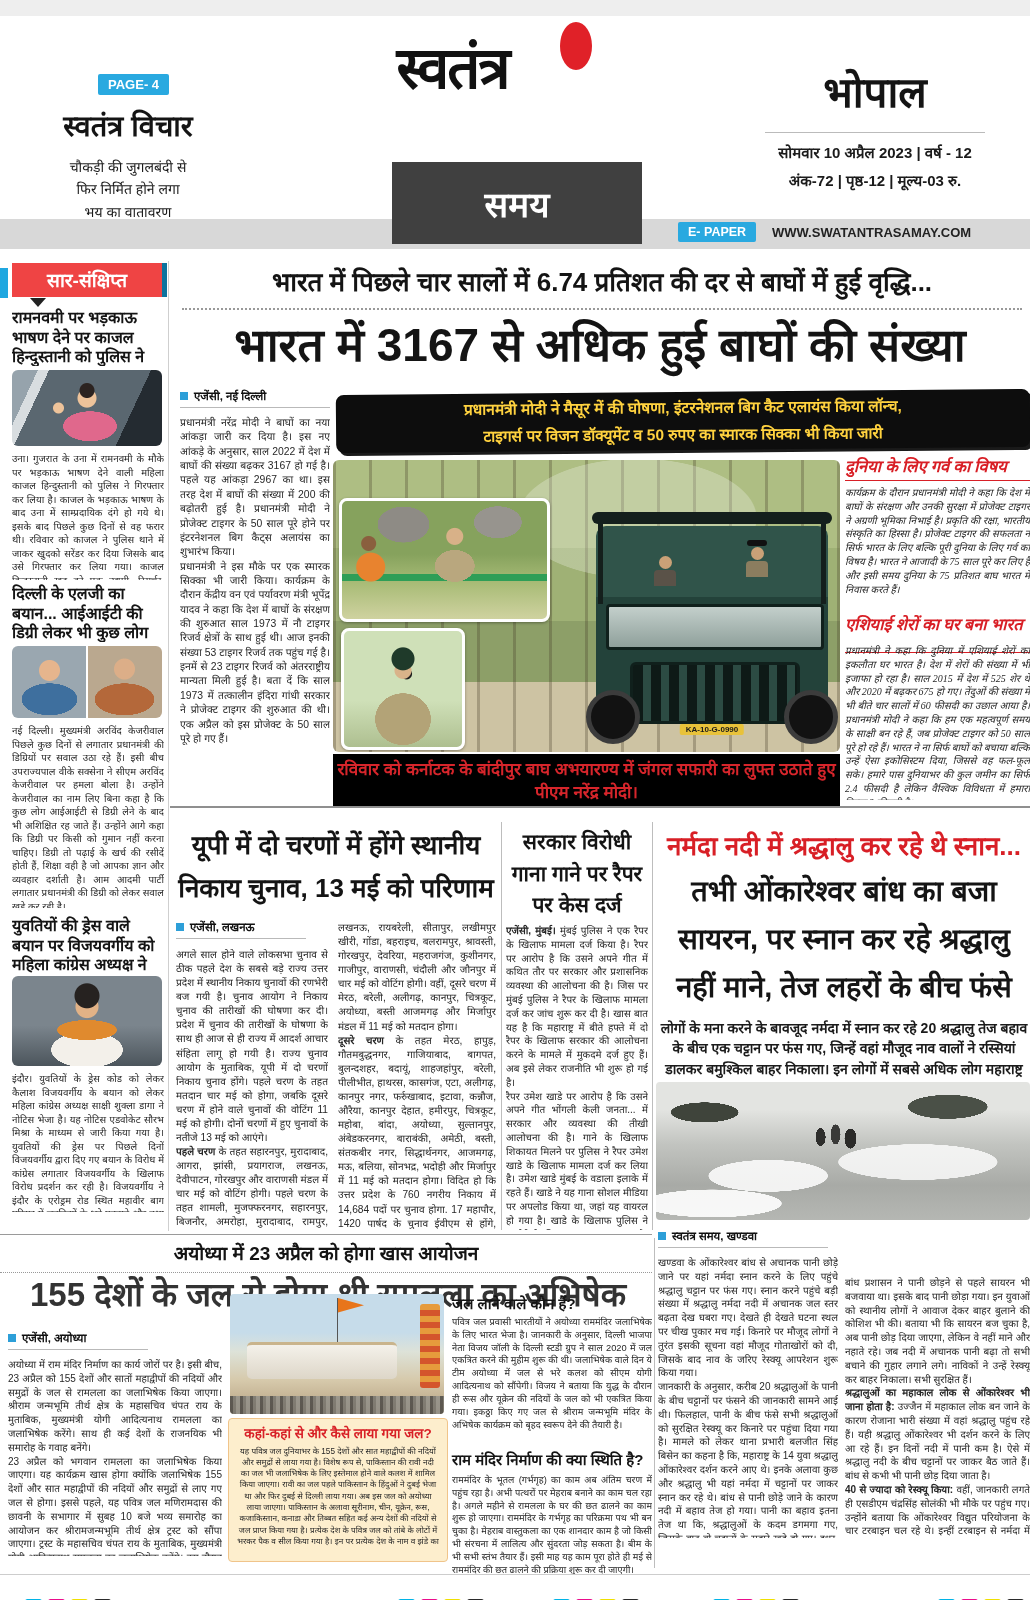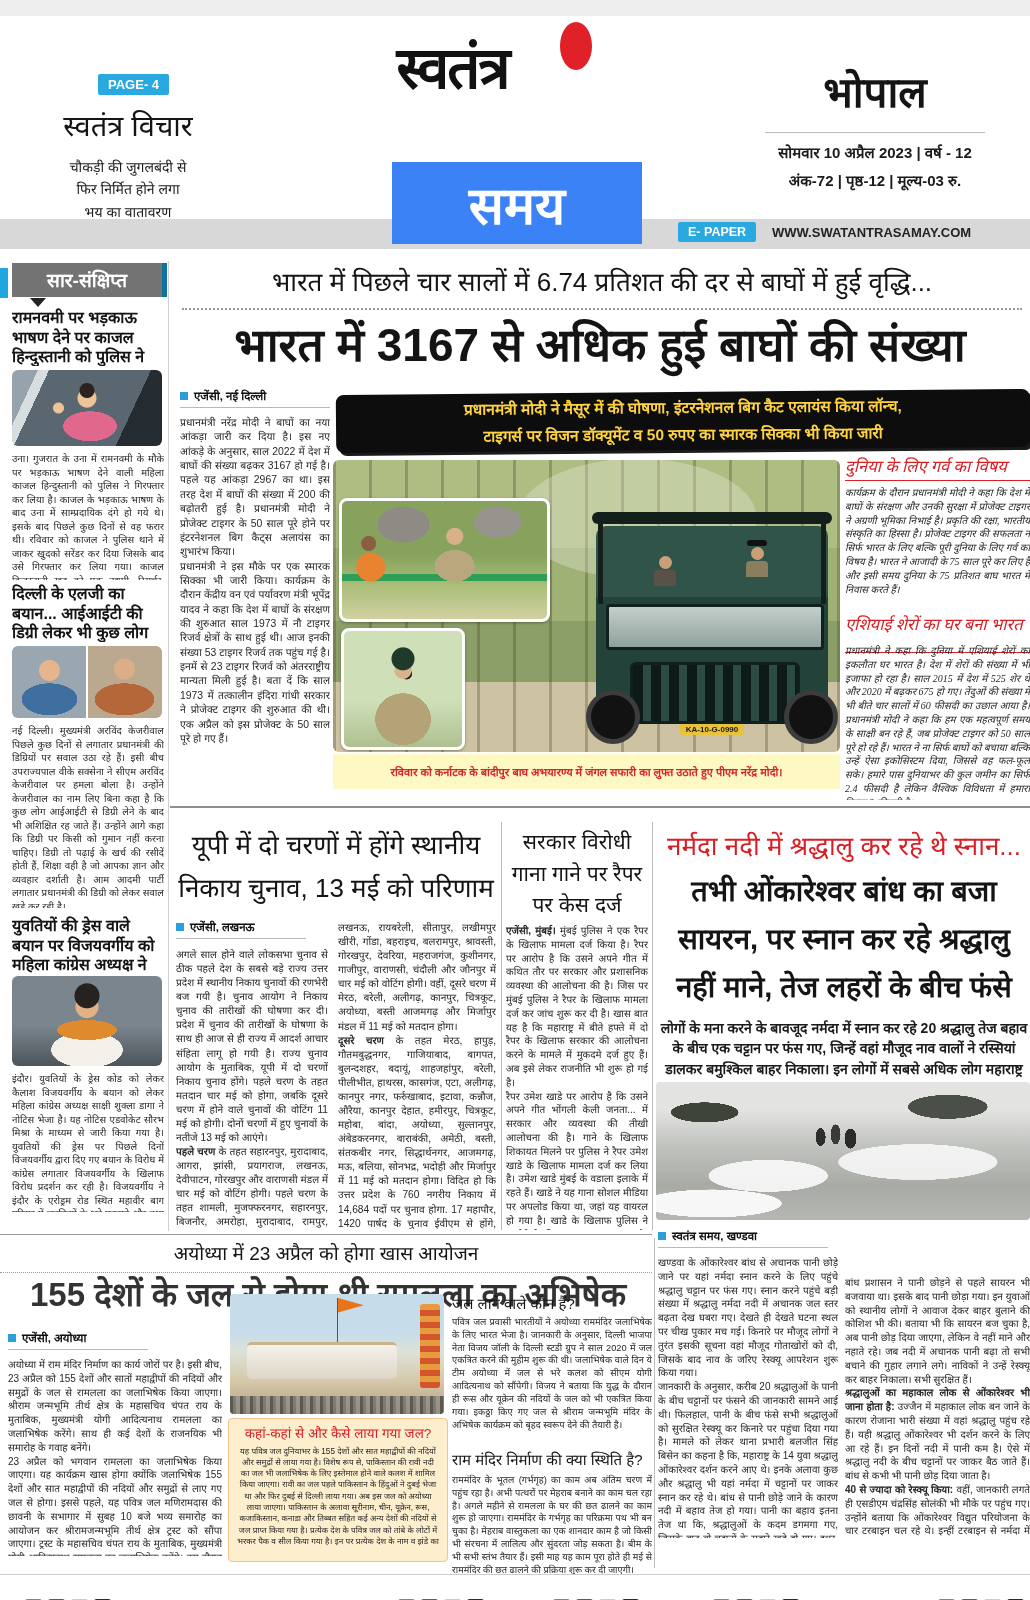--- a/index.html
+++ b/index.html
@@ -1,38 +1,38 @@
 <!DOCTYPE html>
 <html><head>
 <meta charset="utf-8">
 <style>
   html,body{margin:0;padding:0;background:#eee}
   .page{position:relative;width:1030px;height:1600px;margin:16px auto;background:#fff;
         font-family:"Liberation Sans","DejaVu Sans",sans-serif;overflow:hidden;color:#1b1b1b}
   .abs{position:absolute}
   .ctr{text-align:center}
-  .hd{font-weight:400;color:#141414;line-height:1.3}
+  .hd{font-weight:700;color:#141414;line-height:1.3}
   .body{font-size:10.2px;line-height:1.38;text-align:justify;color:#272727;white-space:pre-line;overflow:hidden}
   .it{font-style:italic;font-family:"Liberation Serif","DejaVu Serif",serif}
   .red{color:#d81f26}
   .byline{display:flex;align-items:center;gap:6px;font-weight:700;font-size:11.5px;color:#111;
           border-bottom:1px solid #b9b9b9;padding-bottom:4px;overflow:hidden;white-space:nowrap}
   .byline .sq{width:8px;height:8px;background:#2d9fd8;flex:0 0 auto}
   .photo{border-radius:6px;overflow:hidden;position:absolute}
   .rule{background:#8f8f8f}
   
   .badge{background:#29a9e0;color:#fff;font-weight:800;font-size:13px;padding:3px 10px;border-radius:2px}
   .logo-top{font-weight:700;color:#111;font-size:58px;line-height:1.05;letter-spacing:-2px}
-  .logo-red{background:#3b82f6;color:#fff;font-weight:900;font-size:52px;display:flex;align-items:center;justify-content:center}
+  .logo-red{background:#404040;color:#fff;font-weight:900;font-size:35px;display:flex;align-items:center;justify-content:center}
   .graystrip{background:#d8d8d8}
   
   .banner{background:#0d0d0d;border-radius:8px;transform:rotate(-.5deg);color:#ffd23f;font-weight:700;
           font-size:15.5px;line-height:1.75;text-align:center;padding:2px 8px;box-shadow:3px 3px 0 #1a1a1a}
   
-  .sb-head{background:#737373;color:#fff;font-weight:800;font-size:19px;display:flex;align-items:center;justify-content:center;border-right:5px solid #0d739e}
+  .sb-head{background:#ef4444;color:#fff;font-weight:800;font-size:19px;display:flex;align-items:center;justify-content:center;border-right:5px solid #0d739e}
   .sb-h{font-size:16px;font-weight:800;line-height:1.22;color:#141414}
   .tri{width:0;height:0;border-left:8px solid transparent;border-right:8px solid transparent;border-top:9px solid #222}
   
   .obox{background:#fdeecd;border:1px solid #f0c48a;border-radius:4px;padding:6px 8px;overflow:hidden}
   
   .cmyk i{display:inline-block;width:17px;height:5px;border-radius:3px;margin-right:6px}
   .mk-c{background:#00b3e6}.mk-m{background:#eb0c8c}.mk-y{background:#f0e000}.mk-k{background:#2a2a2a}
   
   .jeep{position:absolute;right:12px;top:52px;width:232px;height:226px}
   .jp-body{position:absolute;left:0;top:14px;width:100%;height:196px;background:linear-gradient(180deg,#30544a 0 36%,#23423a 36% 100%);border-radius:10px}
@@ -157,21 +157,21 @@
           linear-gradient(180deg, transparent 0 62%, #2f9e57 62% 68%, transparent 68%),
           linear-gradient(180deg,#86a25d 0 45%,#a9bc77 70%,#cfd2a0 100%)"></div>
     <div class="inset" style="left:8px;top:168px;width:118px;height:116px;
          background:
           radial-gradient(circle at 50% 24%, #1f3a2a 0 11px, transparent 12px),
           radial-gradient(circle at 50% 34%, #d9b38a 0 8px, transparent 9px),
           radial-gradient(circle at 53% 37%, #202020 0 5px, transparent 6px),
           radial-gradient(28px 26px at 50% 76%, #b3a377 0 99%, transparent 100%),
           linear-gradient(180deg,#cfe0b8 0 60%,#aebf90 100%)"></div>
   </div>
-  <div class="abs ctr" style="left:333px;top:738px;width:507px;font-size:11px;font-weight:700;color:#d6252b;background:#fef9c3;padding:10px 0">रविवार को कर्नाटक के बांदीपुर बाघ अभयारण्य में जंगल सफारी का लुफ्त उठाते हुए पीएम नरेंद्र मोदी।</div>
+  <div class="abs ctr" style="left:333px;top:738px;width:507px;font-size:17px;font-weight:700;color:#d6252b;background:#000000;padding:3px 0">रविवार को कर्नाटक के बांदीपुर बाघ अभयारण्य में जंगल सफारी का लुफ्त उठाते हुए पीएम नरेंद्र मोदी।</div>
 
   <div class="abs hd red it" style="left:845px;top:440px;width:185px;font-size:16.5px;border-bottom:1px solid #d81f26;padding-bottom:3px">दुनिया के लिए गर्व का विषय</div>
   <div class="abs body it" style="left:845px;top:470px;width:185px;height:124px;font-size:10px">कार्यक्रम के दौरान प्रधानमंत्री मोदी ने कहा कि देश में बाघों के संरक्षण और उनकी सुरक्षा में प्रोजेक्ट टाइगर ने अग्रणी भूमिका निभाई है। प्रकृति की रक्षा, भारतीय संस्कृति का हिस्सा है। प्रोजेक्ट टाइगर की सफलता न सिर्फ भारत के लिए बल्कि पूरी दुनिया के लिए गर्व का विषय है। भारत ने आजादी के 75 साल पूरे कर लिए हैं और इसी समय दुनिया के 75 प्रतिशत बाघ भारत में निवास करते हैं।</div>
   <div class="abs hd red it" style="left:845px;top:598px;width:185px;font-size:16.5px;border-bottom:1px solid #d81f26;padding-bottom:17px">एशियाई शेरों का घर बना भारत</div>
   <div class="abs body it" style="left:845px;top:628px;width:185px;height:156px;font-size:10px">प्रधानमंत्री ने कहा कि दुनिया में एशियाई शेरों का इकलौता घर भारत है। देश में शेरों की संख्या में भी इजाफा हो रहा है। साल 2015 में देश में 525 शेर थे और 2020 में बढ़कर 675 हो गए। तेंदुओं की संख्या में भी बीते चार सालों में 60 फीसदी का उछाल आया है। प्रधानमंत्री मोदी ने कहा कि हम एक महत्वपूर्ण समय के साक्षी बन रहे हैं, जब प्रोजेक्ट टाइगर को 50 साल पूरे हो रहे हैं। भारत ने ना सिर्फ बाघों को बचाया बल्कि उन्हें ऐसा इकोसिस्टम दिया, जिससे वह फल-फूल सके। हमारे पास दुनियाभर की कुल जमीन का सिर्फ 2.4 फीसदी है लेकिन वैश्विक विविधता में हमारा हिस्सा 8 फीसदी है।</div>
 
   <div class="abs rule" style="left:170px;top:790px;width:860px;height:2px"></div>
 
   <div class="abs" style="left:501px;top:806px;width:1px;height:408px;background:#bdbdbd"></div>
   <div class="abs" style="left:652px;top:806px;width:1px;height:408px;background:#bdbdbd"></div>

